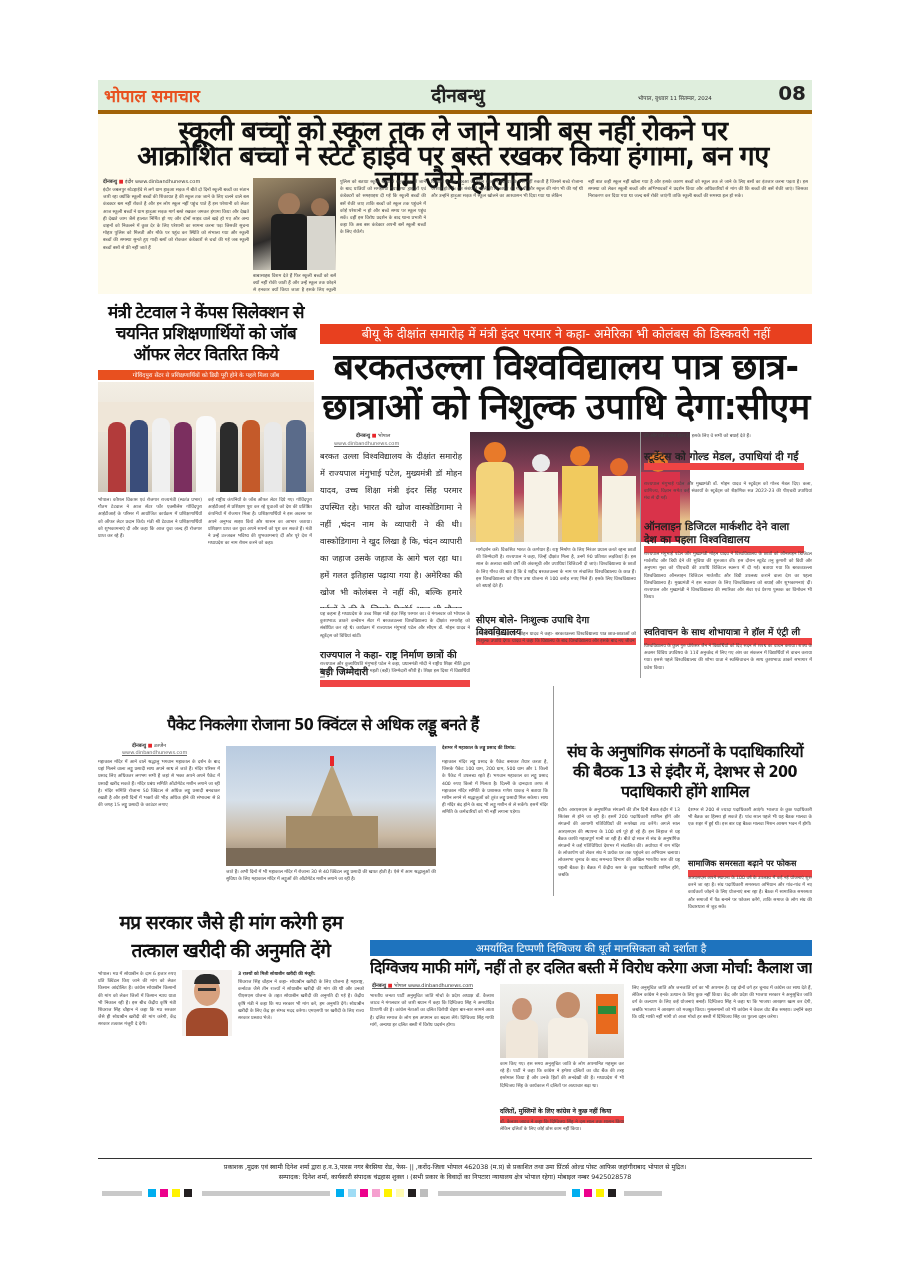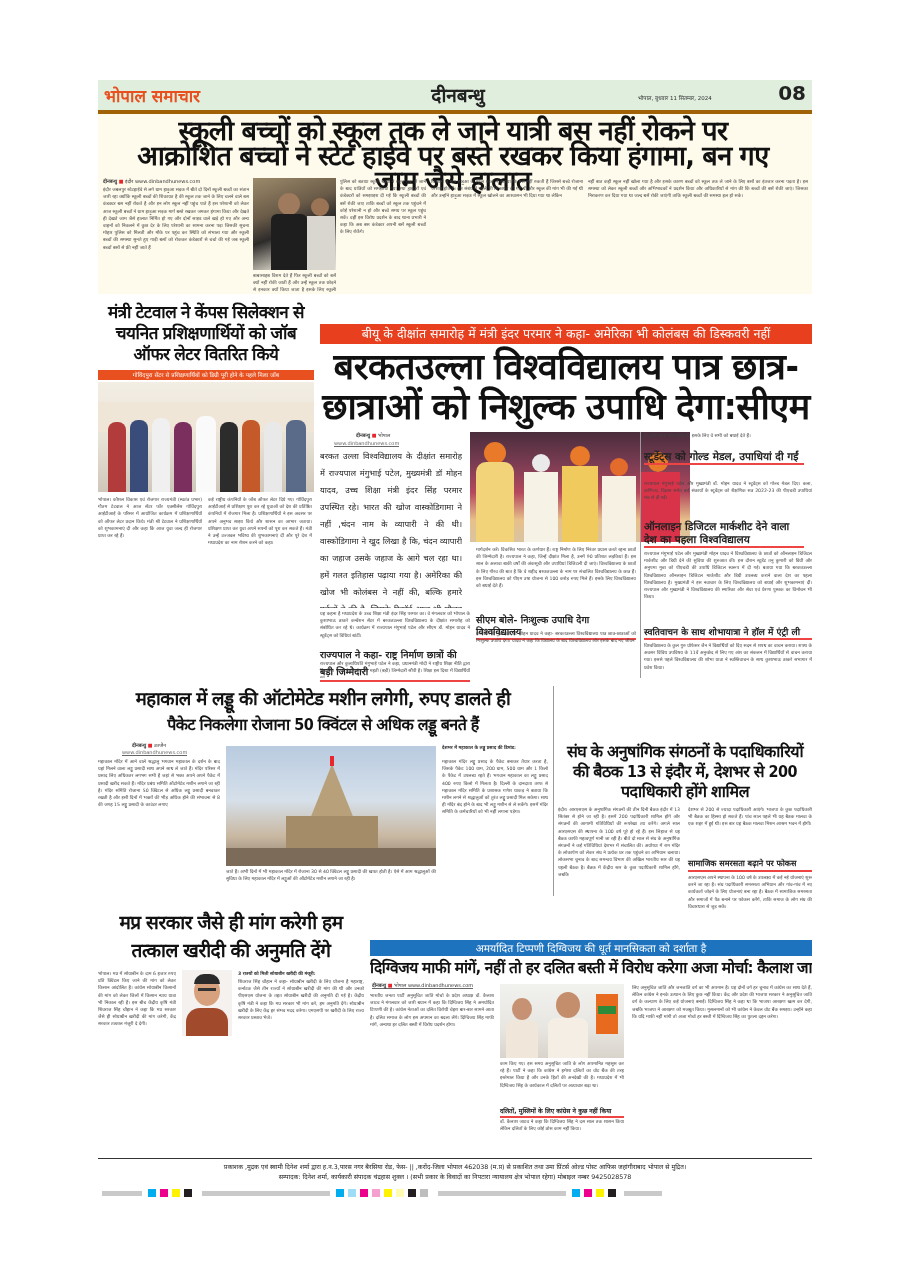--- a/index.html
+++ b/index.html
@@ -5,21 +5,21 @@
   html,body{margin:0;padding:0;}
   body{width:905px;height:1280px;background:#fff;font-family:"DejaVu Sans",sans-serif;color:#222;position:relative;overflow:hidden;}
   .page{position:absolute;left:0;top:0;width:905px;height:1280px;}
   .abs{position:absolute;}
   .txtcol{font-size:4.6px;line-height:7.2px;color:#444;text-align:justify;overflow:hidden;}
   .txtcol.big{font-size:8.2px;line-height:17px;color:#222;}
   .dateline{font-size:5px;color:#333;white-space:nowrap;}
   .dateline .dot{color:#e8262b;}
   .photo{position:absolute;overflow:hidden;}
   .hl{font-family:"DejaVu Sans Condensed","DejaVu Sans",sans-serif;font-weight:bold;color:#111;text-align:center;letter-spacing:-0.5px;}
-  .subhead{font-weight:bold;color:#222;font-size:10.5px;line-height:13px;border-bottom:2px solid #ef4444;}
+  .subhead{font-weight:bold;color:#222;font-size:10.5px;line-height:13px;border-bottom:7px solid #ef4444;}
   .rule-h{position:absolute;height:1px;background:#777;}
   .rule-v{position:absolute;width:1px;background:#999;}
   .swatch{display:inline-block;width:8px;height:8px;margin-right:4px;vertical-align:middle;}
   .greybar{display:inline-block;height:5px;background:#c9c9c9;vertical-align:middle;}
 </style>
 </head>
 <body>
 
 <div class="page">
 
@@ -100,21 +100,20 @@
     <div class="abs txtcol" style="left:324px;top:108px;width:168px;height:16px;">की ओर प्रवेश प्राप्त होता है। इसके लिए वे सभी को बधाई देते हैं।</div>
     <div class="abs subhead" style="left:324px;top:126px;width:160px;">स्टूडेंट्स को गोल्ड मेडल, उपाधियां दी गईं</div>
     <div class="abs txtcol" style="left:324px;top:156px;width:168px;height:38px;">राज्यपाल मंगुभाई पटेल और मुख्यमंत्री डॉ. मोहन यादव ने स्टूडेंट्स को गोल्ड मेडल दिए। कला, वाणिज्य, विज्ञान समेत कई संकायों के स्टूडेंट्स को शैक्षणिक सत्र 2022-23 की पीएचडी उपाधियां मंच से दी गईं।</div>
     <div class="abs subhead" style="left:324px;top:196px;width:160px;">ऑनलाइन डिजिटल मार्कशीट देने वाला देश का पहला विश्वविद्यालय</div>
     <div class="abs txtcol" style="left:324px;top:226px;width:168px;height:74px;">राज्यपाल मंगुभाई पटेल और मुख्यमंत्री मोहन यादव ने विश्वविद्यालय के छात्रों को ऑनलाइन डिजिटल मार्कशीट और डिग्री देने की सुविधा की शुरुआत की। इस दौरान स्टूडेंट तनु कुमारी को डिग्री और अनुपमा मुन्ना को पीएचडी की उपाधि डिजिटल स्वरूप में दी गई। बताया गया कि बरकतउल्ला विश्वविद्यालय ऑनलाइन डिजिटल मार्कशीट और डिग्री उपलब्ध कराने वाला देश का पहला विश्वविद्यालय है। मुख्यमंत्री ने इस नवाचार के लिए विश्वविद्यालय को बधाई और शुभकामनाएं दीं। राज्यपाल और मुख्यमंत्री ने विश्वविद्यालय की स्मारिका और सेवा एवं प्रेरणा पुस्तक का विमोचन भी किया।</div>
     <div class="abs subhead" style="left:324px;top:302px;width:168px;font-size:9px;line-height:12px;">स्वतिवाचन के साथ शोभायात्रा ने हॉल में एंट्री ली</div>
     <div class="abs txtcol" style="left:324px;top:318px;width:168px;height:36px;">विश्वविद्यालय के कुल गुरु प्रोफेसर जैन ने विद्यार्थियों को दिए सदन से शपथ का वाचन कराया। शपथ के अवसर विविध उपविषय के 11वें अनुच्छेद से लिए गए अंश का संकलन में विद्यार्थियों से वाचन कराया गया। इससे पहले विश्वविद्यालय की शोभा यात्रा ने स्वस्तिवाचन के साथ कुशाभाऊ ठाकरे सभागार में प्रवेश किया।</div>
   </div>
 
   <div class="abs" style="left:98px;top:686px;width:450px;height:210px;">
-    <div class="abs hl" style="left:0;top:0;width:450px;font-size:18.5px;line-height:26px;white-space:nowrap;">महाकाल में लड्डू की ऑटोमेटेड मशीन लगेगी, रुपए डालते ही</div>
     <div class="abs hl" style="left:0;top:26px;width:450px;font-size:16px;line-height:26px;white-space:nowrap;">पैकेट निकलेगा रोजाना 50 क्विंटल से अधिक लड्डू बनते हैं</div>
     <div class="abs dateline" style="left:34px;top:56px;">
       <b>दीनबन्धु</b> <span class="dot">■</span> <span>उज्जैन</span>
     </div>
     <div class="abs dateline" style="left:24px;top:63px;color:#666;border-bottom:1px solid #666;">www.dinbandhunews.com</div>
     <div class="abs txtcol" style="left:0;top:72px;width:122px;height:136px;">महाकाल मंदिर में आने वाले श्रद्धालु भगवान महाकाल के दर्शन के बाद यहां मिलने वाला लड्डू प्रसादी साथ अपने साथ ले जाते हैं। मंदिर परिसर में प्रसाद लिए अधिकतर लगभग सभी है जहां से भक्त अपने अपने पैकेट में प्रसादी खरीद सकते हैं। मंदिर प्रबंध समिति ऑटोमेटेड मशीन लगाने जा रही है। मंदिर समिति रोजाना 50 क्विंटल से अधिक लड्डू प्रसादी बनवाकर रखती है और इसी दिनों में भक्तों की भीड़ अधिक होने की संभावना से 8 की जगह 15 लड्डू प्रसादी के काउंटर लगाए</div>
     <div class="photo" style="left:128px;top:60px;width:210px;height:120px;background:linear-gradient(180deg,#b9cbe0 0%,#d6e0ea 45%,#c9b8a2 75%,#8d7d6a 100%);">
       <div class="abs" style="left:82px;top:18px;width:0;height:0;border-left:24px solid transparent;border-right:24px solid transparent;border-bottom:60px solid #b8a07a;"></div>
       <div class="abs" style="left:60px;top:70px;width:92px;height:40px;background:#a48c68;"></div>
       <div class="abs" style="left:104px;top:10px;width:4px;height:10px;background:#e8262b;"></div>

